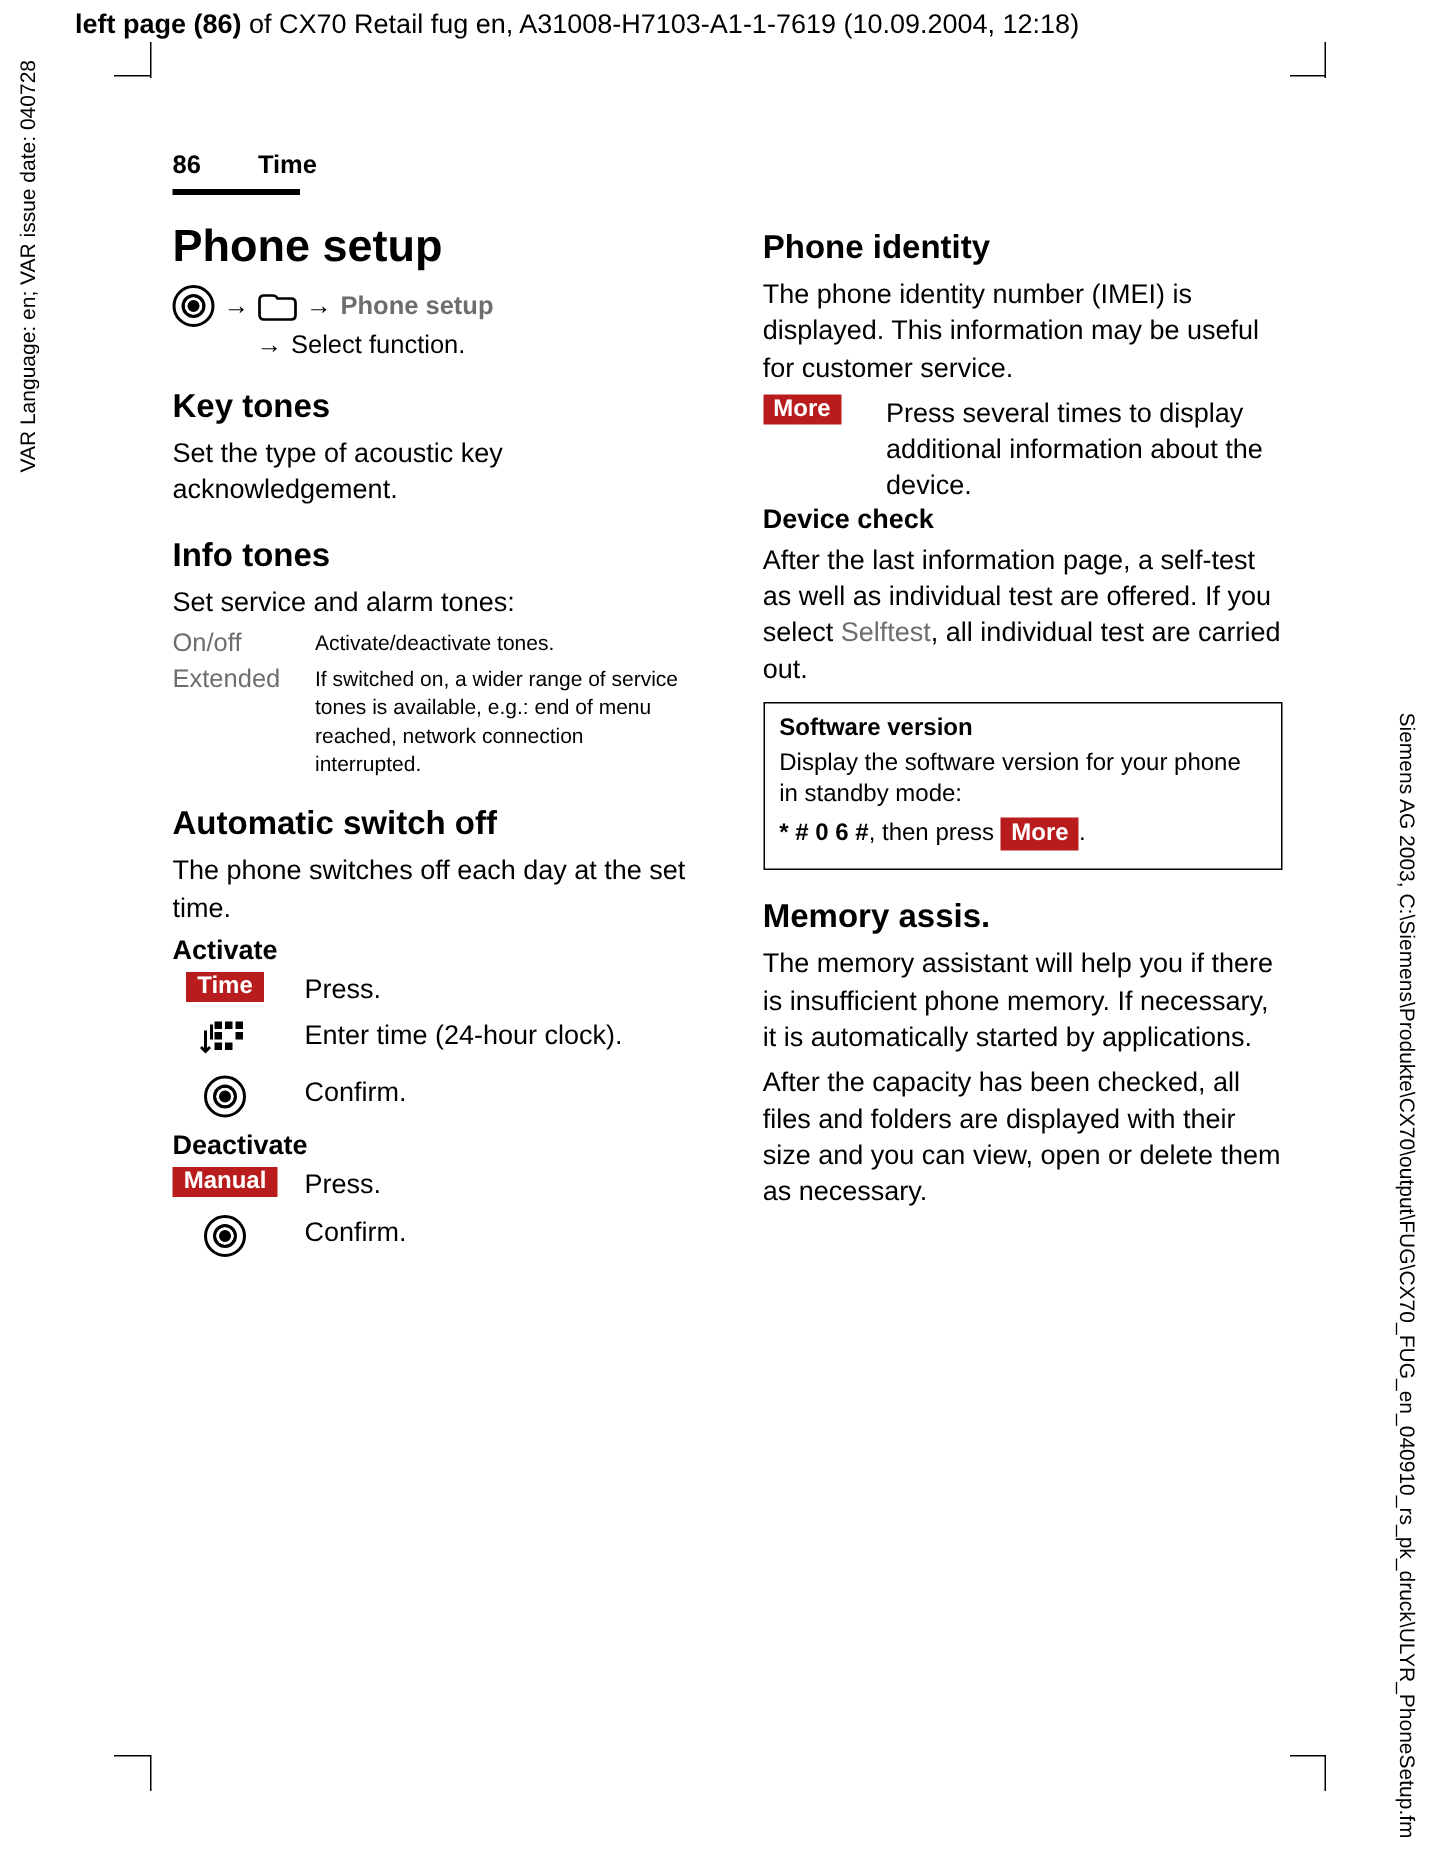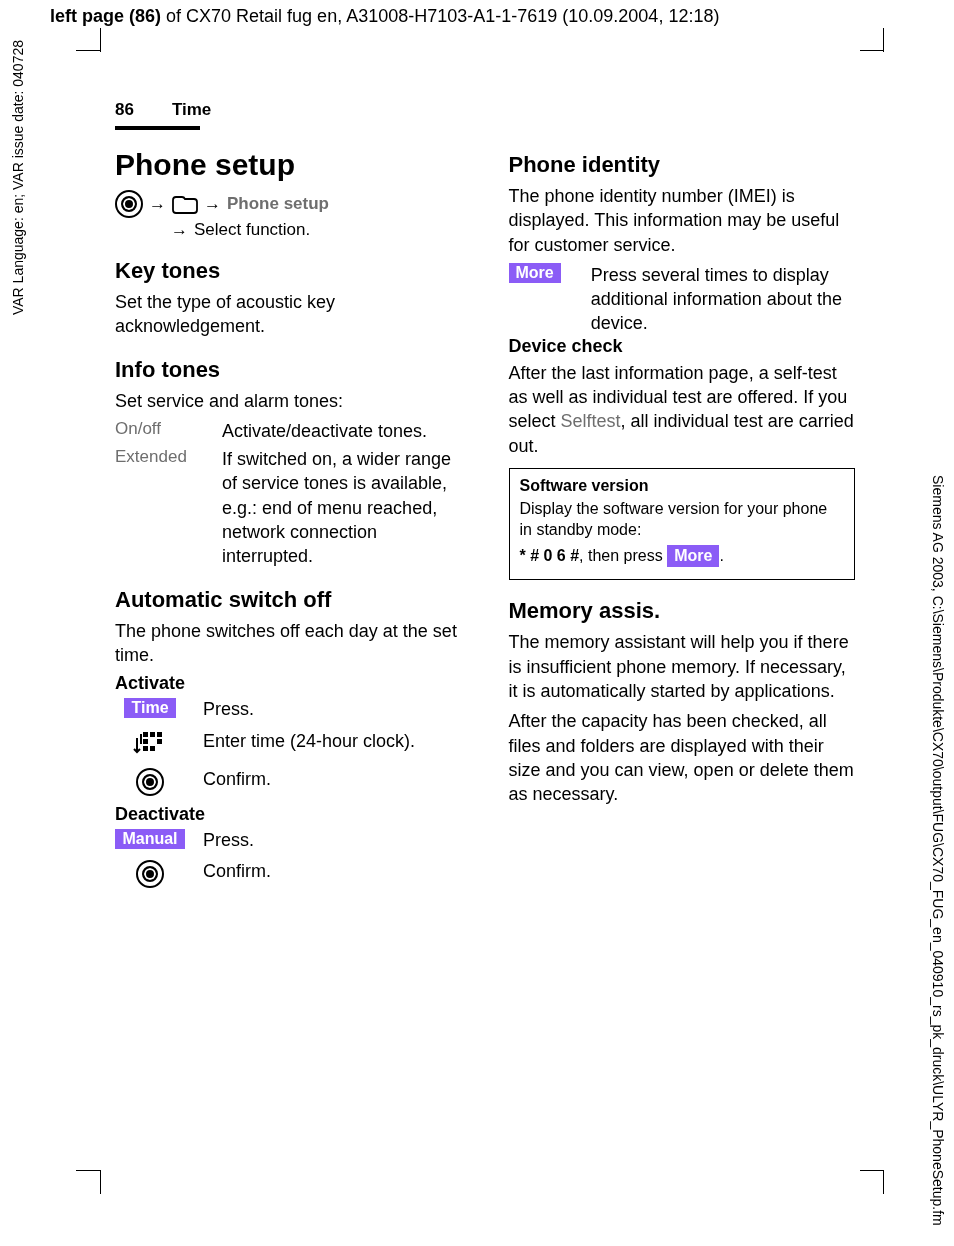--- a/index.html
+++ b/index.html
@@ -39,27 +39,27 @@
   .nav-sub { margin-left: 56px; font-size: 17px; display:flex; align-items:center; gap:6px; }
   .nav-sub .arrow { font-weight:700; }
 
   .joy-icon { width: 28px; height: 28px; border: 2.5px solid #000; border-radius: 50%; display: inline-flex; align-items: center; justify-content: center; flex:0 0 auto;}
   .joy-icon::after { content: ""; width: 12px; height: 12px; border: 2px solid #000; border-radius: 50%; background: #000; box-shadow: inset 0 0 0 2px #fff; }
   .folder-icon { width: 26px; height: 20px; position: relative; display:inline-block; }
   .folder-icon svg { width: 26px; height: 20px; }
 
   .kv { display: flex; margin-bottom: 4px; }
   .kv .k { width: 95px; color: #6e6e6e; font-weight: 400; font-size: 17px; flex:0 0 auto; }
-  .kv .v { font-size: 18px; line-height: 1.35; margin-left: 12px; }
+  .kv .v { font-size: 14px; line-height: 1.35; }
 
   .step { display: flex; align-items: flex-start; gap: 18px; margin-bottom: 8px; }
   .step .ic { width: 70px; display:flex; justify-content:center; }
   .step .tx { font-size: 18px; line-height: 1.3; }
 
-  .softkey { display:inline-block; background:#8b5cf6; color:#fff; font-size:16px; font-weight:700; padding:1px 7px; }
+  .softkey { display:inline-block; background:#b91c1c; color:#fff; font-size:16px; font-weight:700; padding:1px 7px; }
   .softkey-col { display:flex; align-items:flex-start; gap: 30px; margin-top:6px; }
   .softkey-col .skw { width: 60px; }
   .softkey-col .sktx { font-size:18px; line-height:1.35; }
 
   .keypad-icon { width: 34px; height: 30px; }
 
   .box { border: 1.5px solid #000; padding: 8px 10px; margin-top: 10px; }
   .box h4 { font-size: 16px; font-weight: 700; margin-bottom: 4px; }
   .box p { font-size: 16px; line-height: 1.3; margin-bottom: 4px; }
   .inline-grey { color:#6e6e6e; font-weight:400; }

